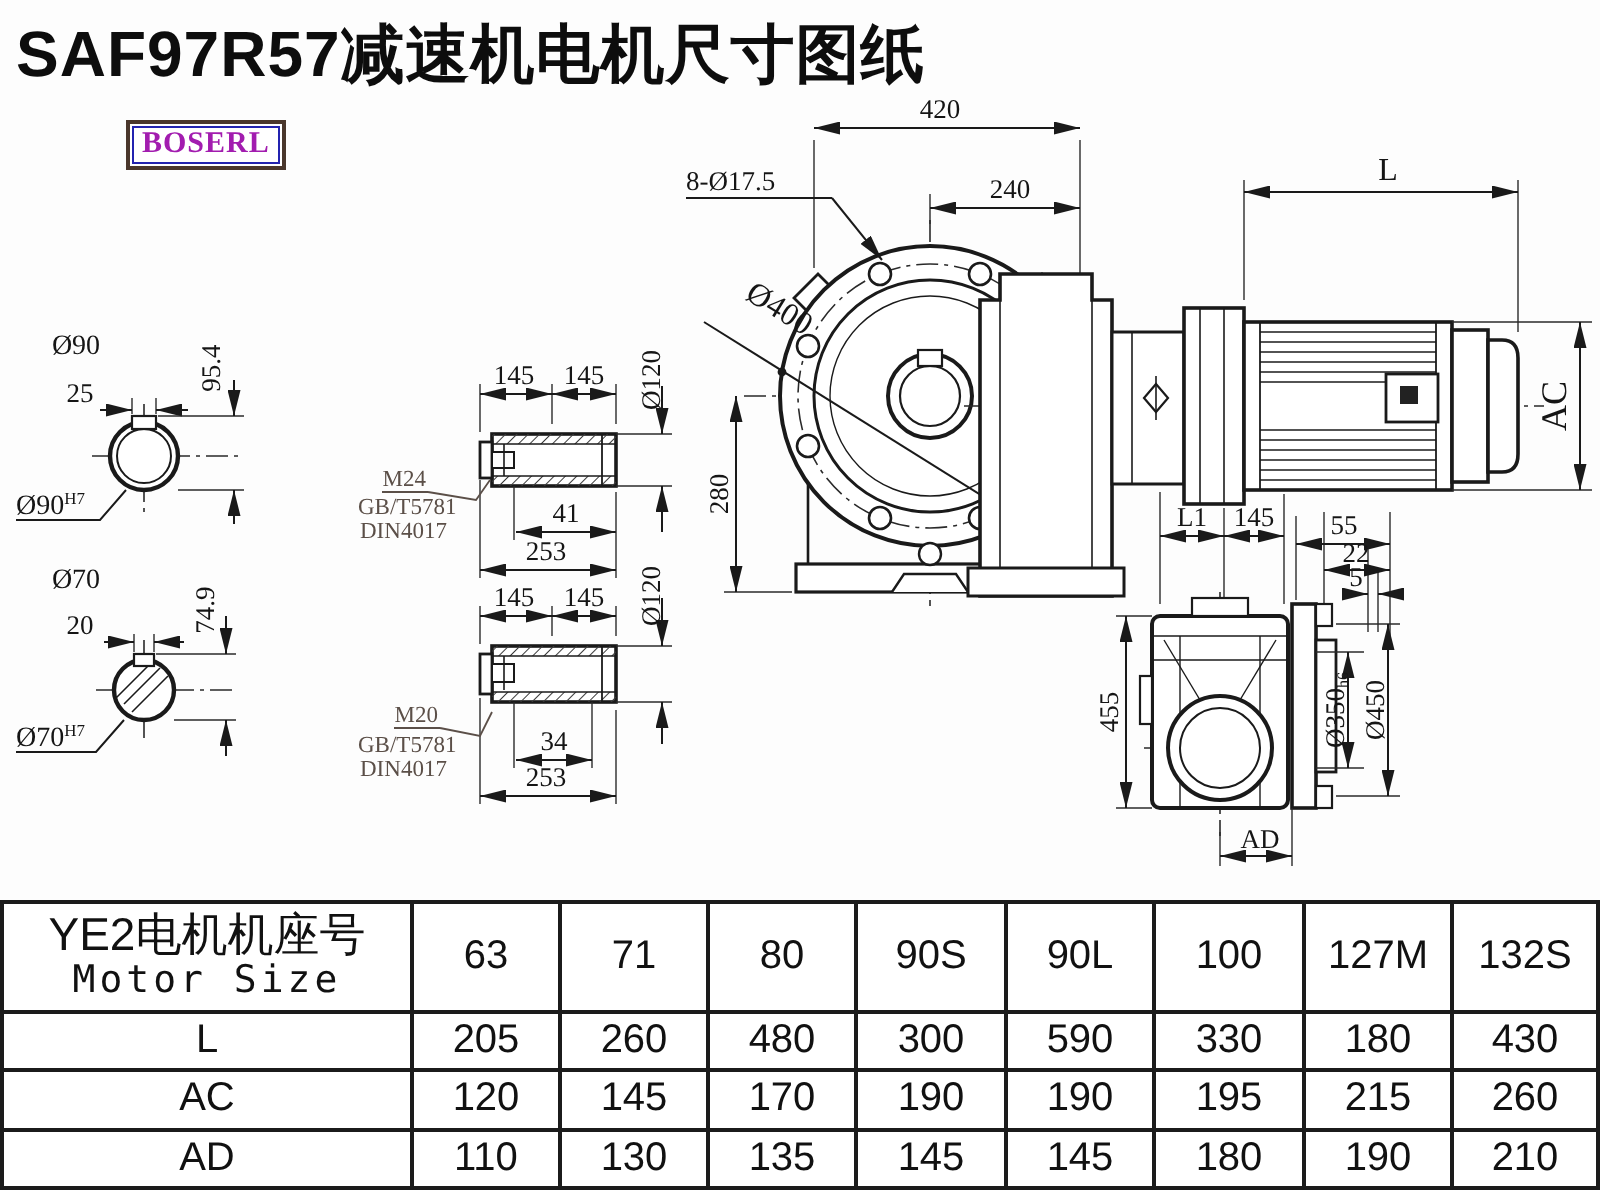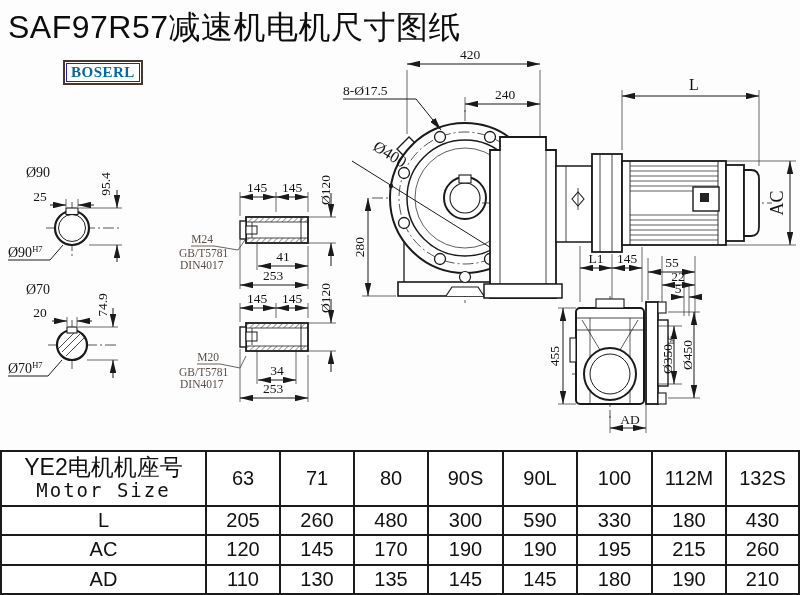--- a/index.html
+++ b/index.html
@@ -1,21 +1,21 @@
 <!DOCTYPE html>
 <html><head>
 <meta charset="utf-8">
 <style>
   html,body{margin:0;padding:0;background:#fff;}
   #stage{position:relative;width:800px;height:595px;background:#fdfdfd;overflow:hidden;
          font-family:"Liberation Sans",sans-serif;}
-  .title{position:absolute;left:8px;top:6px;font-size:32px;font-weight:normal;color:#0d0d0d;
+  .title{position:absolute;left:8px;top:6px;font-size:32px;font-weight:bold;color:#0d0d0d;
          letter-spacing:0.5px;white-space:nowrap;}
   .logo{position:absolute;left:63px;top:60px;border:2px solid #4a372c;background:#fff;padding:1px;}
-  .logo span{display:block;border:1px solid #2323b0;color:#0369a1;font-family:"Liberation Serif",serif;
+  .logo span{display:block;border:1px solid #2323b0;color:#a21caf;font-family:"Liberation Serif",serif;
          font-weight:bold;font-size:15px;padding:0 4px;letter-spacing:0.5px;}
   svg{position:absolute;left:0;top:0;}
   svg text{fill:#151515;font-family:"Liberation Serif",serif;}
   .ln{stroke:#1a1a1a;fill:none;}
   .fw{fill:#fff;stroke:#1a1a1a;}
   .cl{stroke:#2a2a2a;stroke-width:0.8;fill:none;stroke-dasharray:11 3 2 3;}
   .dim{stroke:#1a1a1a;stroke-width:1;fill:none;}
   .ext{stroke:#2a2a2a;stroke-width:0.7;fill:none;}
   .dt{font-size:13.5px;}
   .dtb{font-size:16px;}
@@ -406,21 +406,21 @@
         <td>
           <div class="hd-cn">YE2电机机座号</div>
           <div class="hd-en">Motor Size</div>
         </td>
         <td class="colhead">63</td>
         <td class="colhead">71</td>
         <td class="colhead">80</td>
         <td class="colhead">90S</td>
         <td class="colhead">90L</td>
         <td class="colhead">100</td>
-        <td class="colhead">112M</td>
+        <td class="colhead">127M</td>
         <td class="colhead">132S</td>
       </tr>
       <tr class="t-row">
         <td>L</td>
         <td>205</td>
         <td>260</td>
         <td>480</td>
         <td>300</td>
         <td>590</td>
         <td>330</td>

